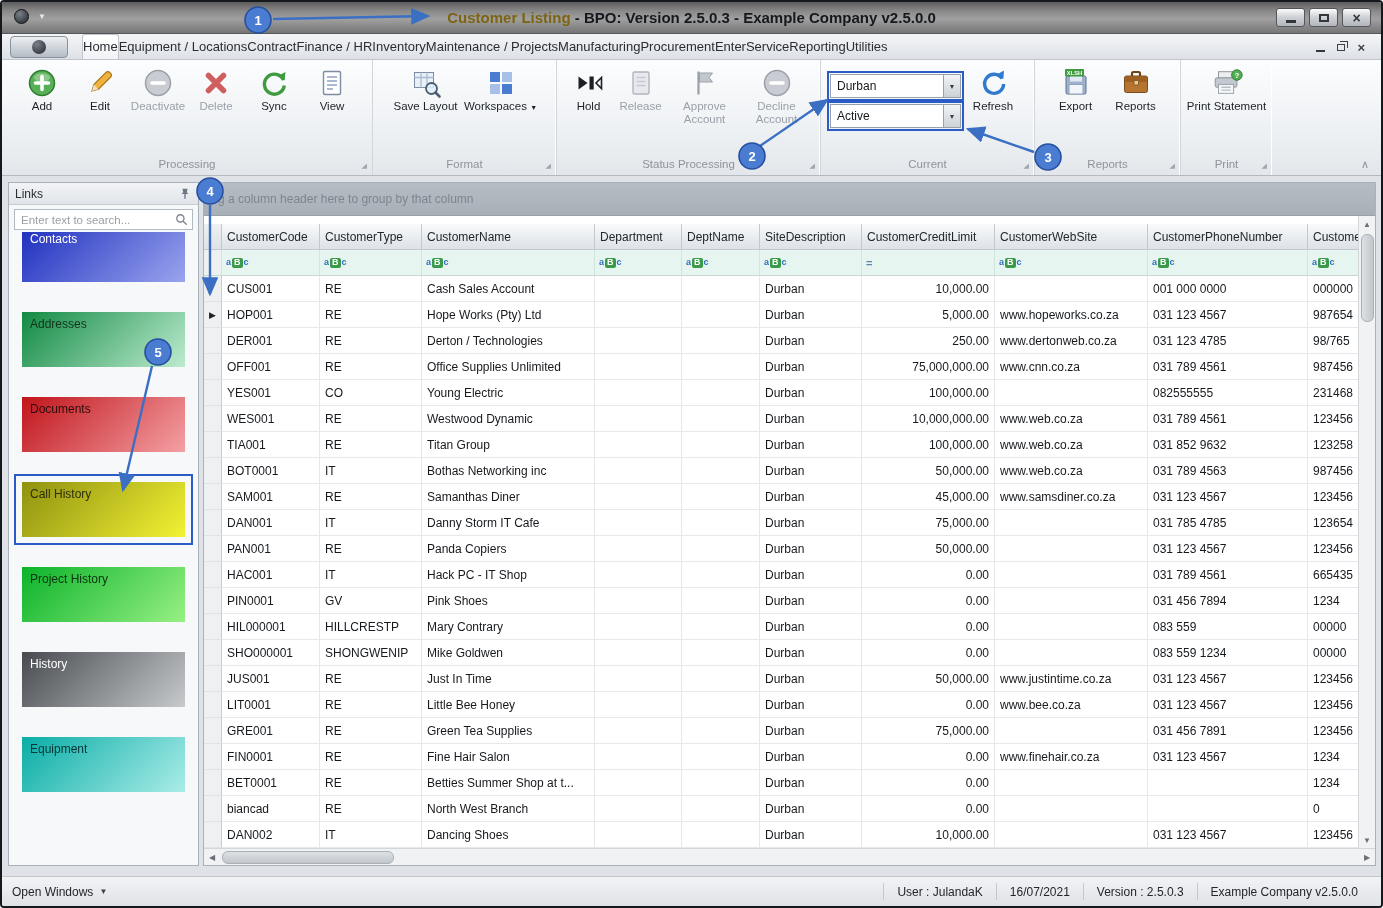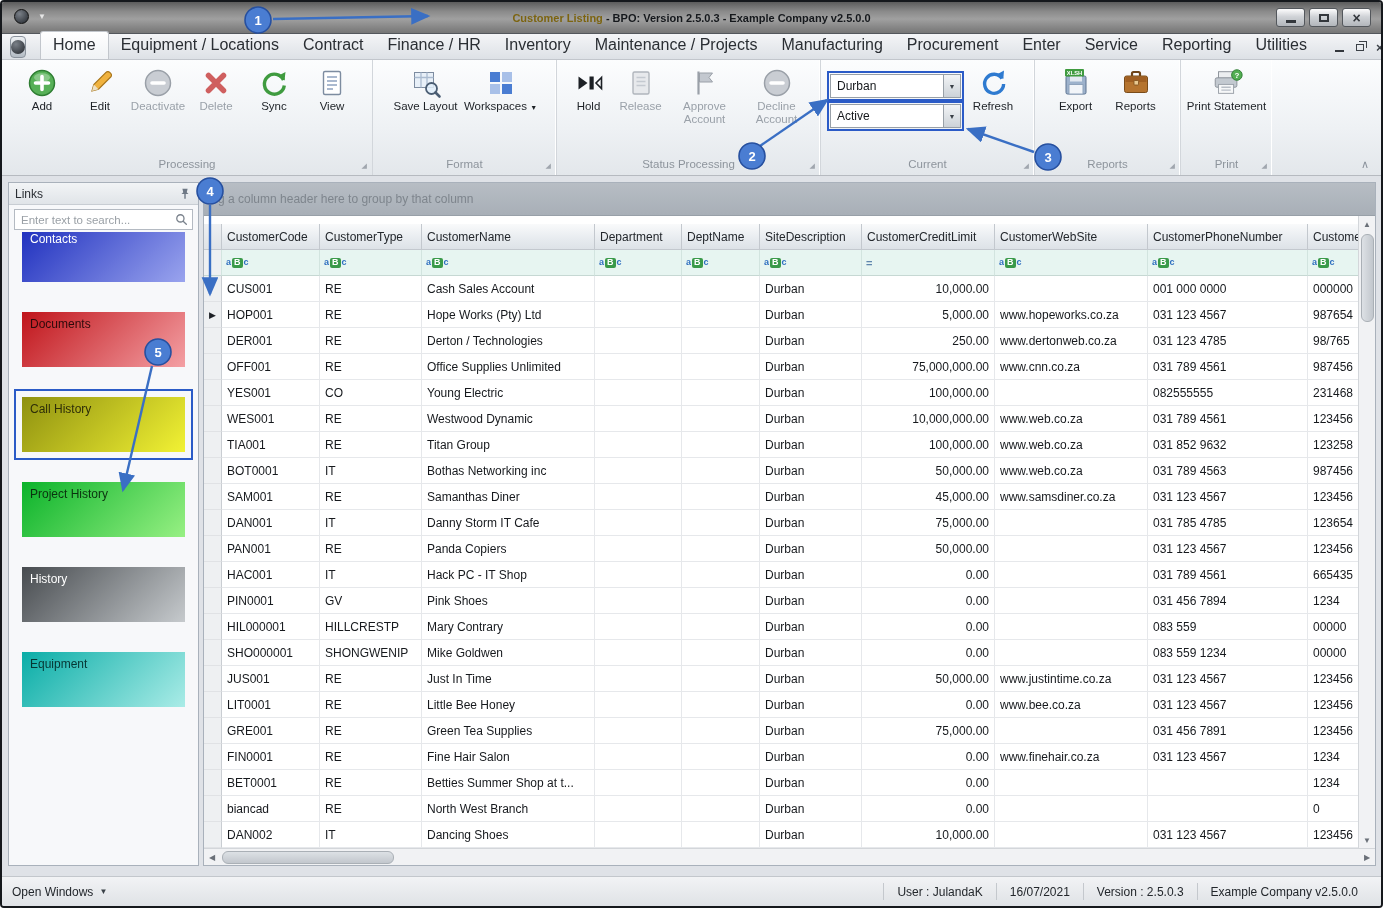--- a/index.html
+++ b/index.html
@@ -9,40 +9,40 @@
 
   
   .titlebar{position:absolute;left:0;top:0;right:0;height:32px;
     background:linear-gradient(180deg,#5c5c5c 0%,#8a8a8a 30%,#a0a0a0 55%,#868686 82%,#767676 100%);
     border-bottom:1px solid #53575c;}
   .qat{position:absolute;left:12px;top:7px;display:flex;align-items:center;gap:9px;z-index:2;}
   .qat-icon{width:15px;height:15px;border-radius:50%;border:1px solid #111;
     background:radial-gradient(circle at 35% 30%,#7a8088,#22262c);}
   .qat-caret{color:#e6e6e6;font-size:8px;}
   .title-text{position:absolute;left:0;right:0;top:0;height:32px;line-height:32px;text-align:center;
-    font-size:11px;font-weight:bold;color:#15181c;}
+    font-size:15px;font-weight:bold;color:#15181c;}
   .title-primary{color:#7c6410;}
   .win-controls{position:absolute;right:10px;top:6px;display:flex;gap:4px;z-index:2;}
   .win-btn{width:29px;height:19px;border:1px solid #53575c;border-radius:3px;
     background:linear-gradient(180deg,#fdfdfd,#d0d3d7 45%,#b2b6bb);
     display:flex;align-items:center;justify-content:center;}
   .glyph-min{width:10px;height:3px;background:#33373c;margin-top:8px;}
   .glyph-max{width:10px;height:8px;border:2px solid #33373c;}
   .glyph-close{font-size:14px;font-weight:bold;color:#33373c;line-height:1;}
 
   
   .tabrow{position:absolute;top:32px;left:0;right:0;height:26px;
     background:linear-gradient(180deg,#f4f5f7,#dde1e6);border-bottom:1px solid #c2c6cc;
     display:flex;align-items:flex-end;}
   .app-btn{width:58px;height:22px;margin:0 14px 1px 8px;border-radius:4px;border:1px solid #8a929c;
     background:linear-gradient(180deg,#eceff2,#b4bcc5);display:flex;align-items:center;justify-content:center;}
   .app-btn-icon{width:14px;height:14px;border-radius:50%;
     background:radial-gradient(circle at 35% 30%,#7a8088,#22262c);}
   .tabs{display:flex;align-items:flex-end;}
-  .tab{padding:4px 12px 5px;font-size:16px;color:#2a2e33;white-space:nowrap;}
+  .tab{padding:4px 0 5px;font-size:13px;color:#2a2e33;white-space:nowrap;}
   .tab.active{background:linear-gradient(180deg,#ffffff,#f0f2f5);border:1px solid #c2c6cc;border-bottom:none;
     border-radius:3px 3px 0 0;}
   .mdi-controls{margin-left:auto;display:flex;align-items:center;gap:12px;padding:0 16px 5px;}
   .mdi-btn{display:flex;align-items:center;justify-content:center;color:#3c4147;font-size:13px;font-weight:bold;line-height:1;}
   .glyph-min.small{width:9px;height:2px;margin-top:6px;}
   .glyph-restore{position:relative;width:8px;height:7px;border:1px solid #3c4147;display:inline-block;background:transparent;}
   .glyph-restore::after{content:"";position:absolute;left:2px;top:-4px;width:7px;height:6px;
     border:1px solid #3c4147;border-bottom:none;border-left:none;}
 
   
@@ -429,20 +429,23 @@
         <svg width="13" height="13" viewBox="0 0 14 14">
             <circle cx="5.8" cy="5.8" r="3.9" fill="none" stroke="#7a828c" stroke-width="1.4"></circle>
             <path d="M8.8 8.8l3.4 3.4" stroke="#7a828c" stroke-width="1.4" stroke-linecap="round"></path>
           </svg>
       </span>
     </div>
     <div class="sb-tiles" data-name="sidebar-tiles">
         <div class="tile clipped" data-name="sidebar-item-contacts" style="background: linear-gradient(135deg, rgb(30, 47, 190), rgb(154, 164, 238));">
           <span class="tile-label" data-name="tile-label" style="color:#ffffff">Contacts</span>
         </div>
+        <div class="tile" data-name="sidebar-item-addresses" style="background: linear-gradient(135deg, rgb(18, 138, 66), rgb(189, 235, 208));">
+          <span class="tile-label" data-name="tile-label" style="color:#10331c">Addresses</span>
+        </div>
         <div class="tile" data-name="sidebar-item-documents" style="background: linear-gradient(135deg, rgb(192, 21, 27), rgb(244, 160, 164));">
           <span class="tile-label" data-name="tile-label" style="color:#2e0a0b">Documents</span>
         </div>
         <div class="tile highlighted" data-name="sidebar-item-call-history" style="background: linear-gradient(135deg, rgb(143, 145, 16), rgb(242, 242, 52)); margin-top: 30px;">
           <span class="tile-label" data-name="tile-label" style="color:#2e2e08">Call History</span>
         </div>
         <div class="tile" data-name="sidebar-item-project-history" style="background: linear-gradient(135deg, rgb(12, 179, 43), rgb(151, 240, 131));">
           <span class="tile-label" data-name="tile-label" style="color:#0b330f">Project History</span>
         </div>
         <div class="tile" data-name="sidebar-item-history" style="background: linear-gradient(135deg, rgb(71, 75, 79), rgb(198, 202, 205));">

